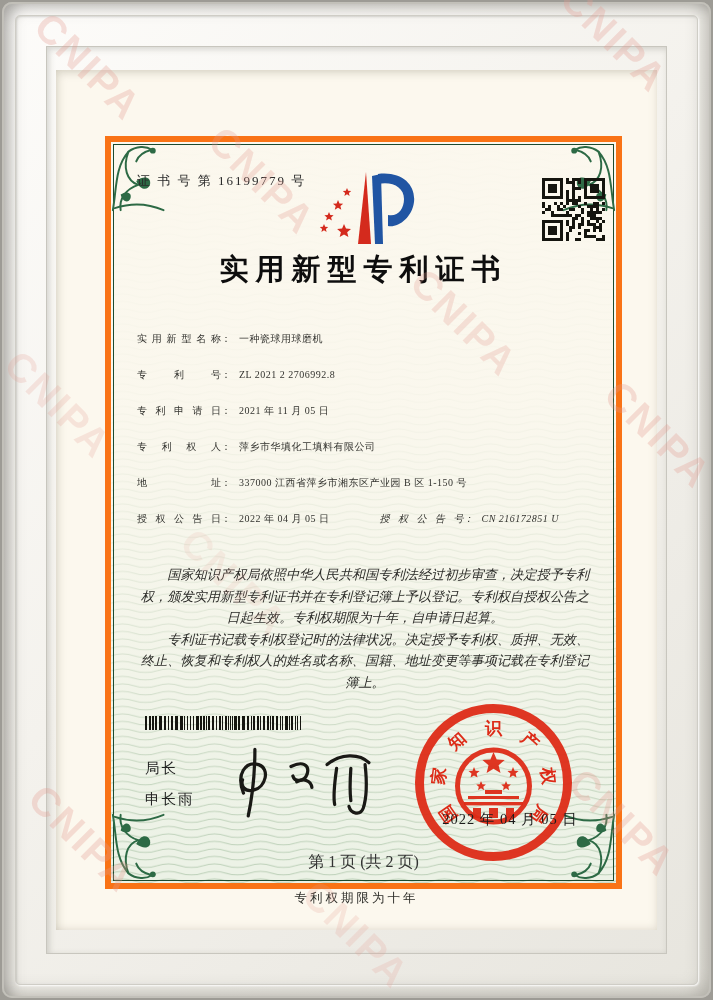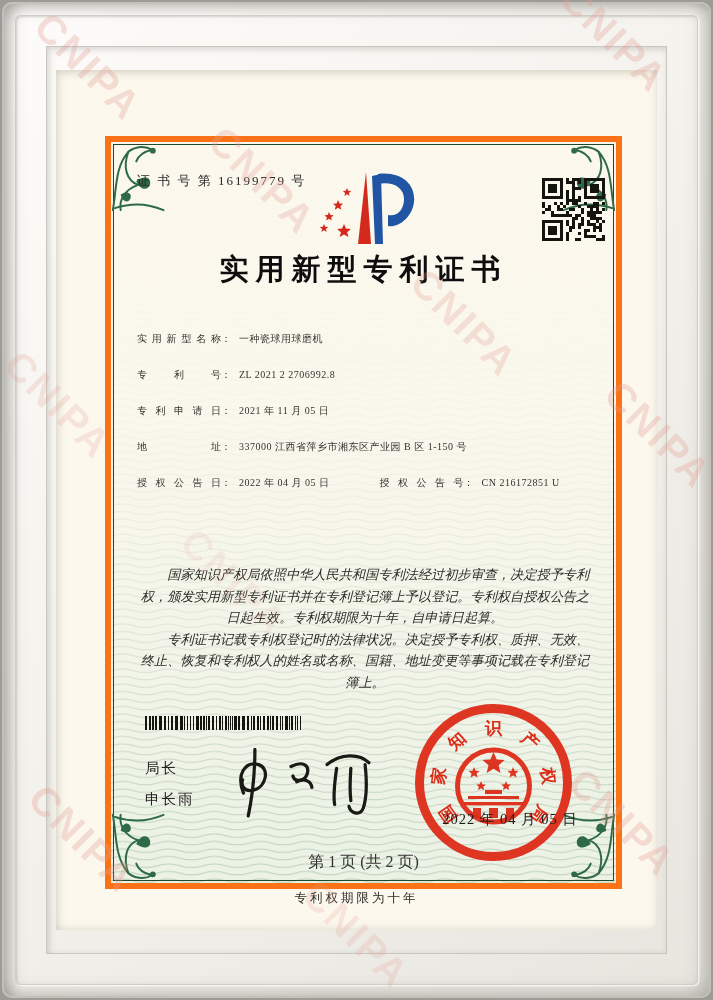--- a/index.html
+++ b/index.html
@@ -33,21 +33,21 @@
   .cert-no{position:absolute;left:26px;top:30px;font-size:13px;letter-spacing:2px;color:#2a2a2a;}
   .logo{position:absolute;left:208px;top:20px;width:102px;height:92px;}
   .qr{position:absolute;left:431px;top:36px;width:63px;height:63px;}
   .title{position:absolute;left:0;top:108px;width:100%;text-align:center;font-size:29px;font-weight:bold;
          color:#0d0d0d;letter-spacing:7px;}
   .fields{position:absolute;left:26px;top:190px;width:460px;}
   .field-row{height:22px;margin-bottom:14px;font-size:10px;color:#33332f;white-space:nowrap;}
   .flabel{display:inline-block;width:84px;text-align:justify;text-align-last:justify;vertical-align:top;}
   .fcolon{display:inline-block;margin-right:8px;}
   .fvalue{letter-spacing:.5px;}
-  .fpair2{margin-left:50px;}
+  .fpair2{margin-left:50px;font-style:italic;}
   .paras{position:absolute;left:26px;top:422px;width:456px;font-size:13.2px;line-height:21.6px;
          color:#2b2b28;font-style:italic;}
   .paras p{margin:0;text-indent:2em;text-align:center;}
   .barcode{position:absolute;left:34px;top:574px;width:160px;height:14px;font-size:0;}
   .barcode i{display:inline-block;height:14px;background:#15150f;}
   .officer-title{position:absolute;left:34px;top:617px;font-size:14.5px;color:#222;letter-spacing:2px;}
   .officer-name{position:absolute;left:34px;top:648px;font-size:14.5px;color:#222;letter-spacing:2px;}
   .signature{position:absolute;left:104px;top:596px;width:190px;height:95px;}
   .seal{position:absolute;left:300px;top:558px;width:165px;height:165px;mix-blend-mode:multiply;}
   .seal svg{position:absolute;inset:0;}
@@ -373,20 +373,21 @@
             <rect x="19" y="20" width="1" height="1" fill="#15150f"></rect>
             <rect x="20" y="20" width="1" height="1" fill="#15150f"></rect>
           </svg>
 
         <div class="title">实用新型专利证书</div>
 
         <div class="fields" id="fields">
             <div class="field-row"><span class="flabel">实用新型名称</span><span class="fcolon">：</span><span class="fvalue">一种瓷球用球磨机</span></div>
             <div class="field-row"><span class="flabel">专利号</span><span class="fcolon">：</span><span class="fvalue">ZL 2021 2 2706992.8</span></div>
             <div class="field-row"><span class="flabel">专利申请日</span><span class="fcolon">：</span><span class="fvalue">2021 年 11 月 05 日</span></div>
+            <div class="field-row"><span class="flabel">专利权人</span><span class="fcolon">：</span><span class="fvalue">萍乡市华填化工填料有限公司</span></div>
             <div class="field-row"><span class="flabel">地址</span><span class="fcolon">：</span><span class="fvalue">337000 江西省萍乡市湘东区产业园 B 区 1-150 号</span></div>
             <div class="field-row"><span class="flabel">授权公告日</span><span class="fcolon">：</span><span class="fvalue">2022 年 04 月 05 日</span><span class="fpair2"><span class="flabel">授权公告号</span><span class="fcolon">：</span><span class="fvalue">CN 216172851 U</span></span></div>
           </div>
 
         <div class="paras">
           <p>国家知识产权局依照中华人民共和国专利法经过初步审查，决定授予专利权，颁发实用新型专利证书并在专利登记簿上予以登记。专利权自授权公告之日起生效。专利权期限为十年，自申请日起算。</p>
           <p>专利证书记载专利权登记时的法律状况。决定授予专利权、质押、无效、终止、恢复和专利权人的姓名或名称、国籍、地址变更等事项记载在专利登记簿上。</p>
         </div>
 
         <div class="barcode" id="barcode"><i style="width: 2px; margin-right: 2px;"></i><i style="width: 2px; margin-right: 1px;"></i><i style="width: 2px; margin-right: 1px;"></i><i style="width: 2px; margin-right: 2px;"></i><i style="width: 3px; margin-right: 2px;"></i><i style="width: 2px; margin-right: 2px;"></i><i style="width: 1px; margin-right: 2px;"></i><i style="width: 2px; margin-right: 2px;"></i><i style="width: 3px; margin-right: 2px;"></i><i style="width: 3px; margin-right: 1px;"></i><i style="width: 1px; margin-right: 2px;"></i><i style="width: 1px; margin-right: 2px;"></i><i style="width: 1px; margin-right: 2px;"></i><i style="width: 1px; margin-right: 2px;"></i><i style="width: 3px; margin-right: 1px;"></i><i style="width: 2px; margin-right: 1px;"></i><i style="width: 2px; margin-right: 1px;"></i><i style="width: 1px; margin-right: 1px;"></i><i style="width: 2px; margin-right: 2px;"></i><i style="width: 2px; margin-right: 2px;"></i><i style="width: 1px; margin-right: 2px;"></i><i style="width: 2px; margin-right: 1px;"></i><i style="width: 1px; margin-right: 2px;"></i><i style="width: 2px; margin-right: 1px;"></i><i style="width: 1px; margin-right: 1px;"></i><i style="width: 1px; margin-right: 1px;"></i><i style="width: 1px; margin-right: 1px;"></i><i style="width: 3px; margin-right: 1px;"></i><i style="width: 2px; margin-right: 2px;"></i><i style="width: 3px; margin-right: 2px;"></i><i style="width: 2px; margin-right: 2px;"></i><i style="width: 1px; margin-right: 1px;"></i><i style="width: 2px; margin-right: 2px;"></i><i style="width: 2px; margin-right: 1px;"></i><i style="width: 1px; margin-right: 2px;"></i><i style="width: 2px; margin-right: 2px;"></i><i style="width: 2px; margin-right: 1px;"></i><i style="width: 1px; margin-right: 1px;"></i><i style="width: 2px; margin-right: 2px;"></i><i style="width: 2px; margin-right: 2px;"></i><i style="width: 1px; margin-right: 1px;"></i><i style="width: 1px; margin-right: 2px;"></i><i style="width: 3px; margin-right: 1px;"></i><i style="width: 1px; margin-right: 1px;"></i><i style="width: 2px; margin-right: 2px;"></i><i style="width: 1px; margin-right: 1px;"></i><i style="width: 1px; margin-right: 2px;"></i><i style="width: 1px; margin-right: 1px;"></i></div>

